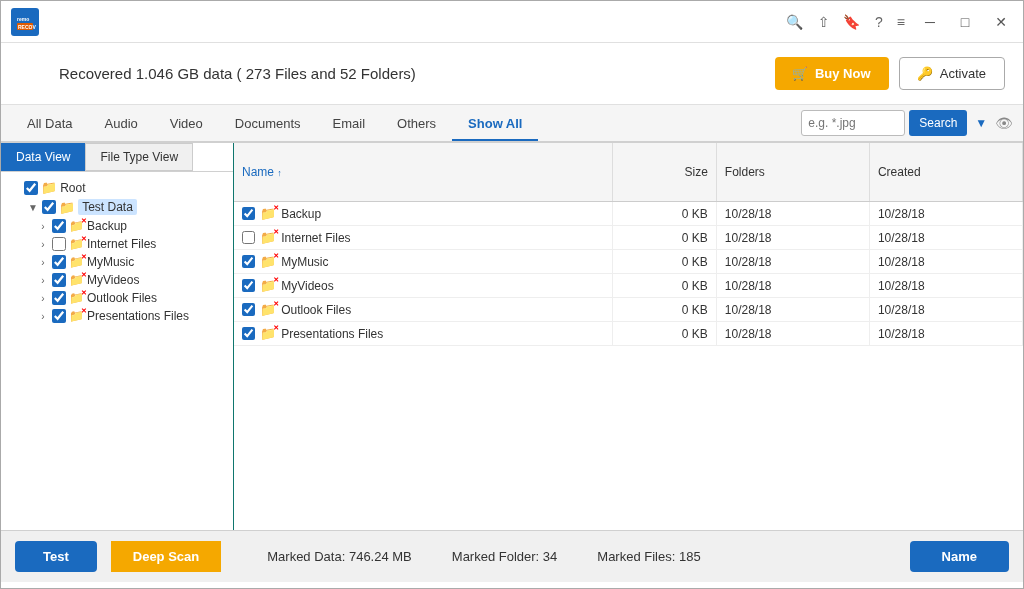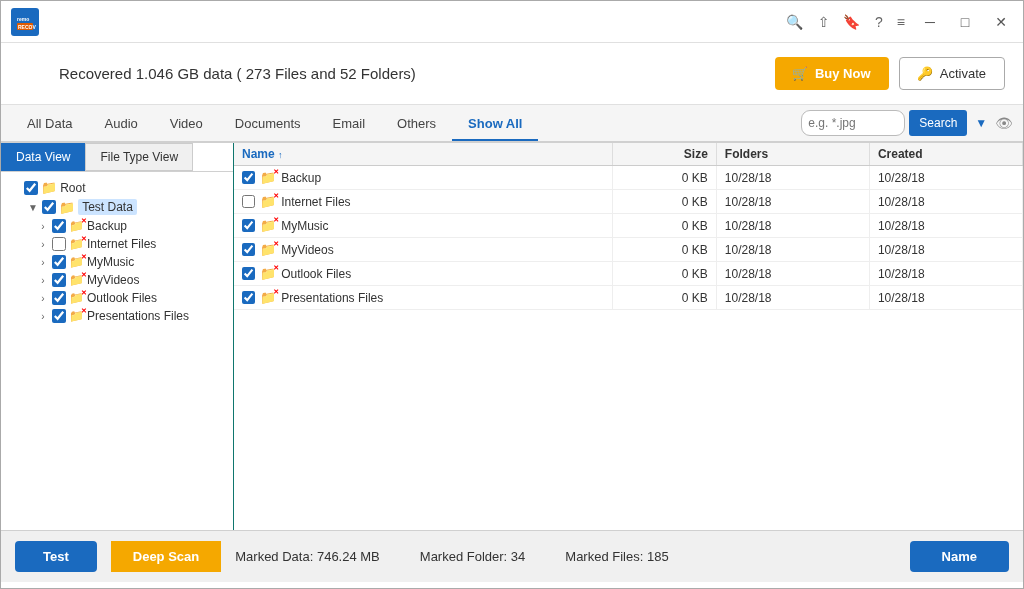--- a/index.html
+++ b/index.html
@@ -137,21 +137,21 @@
     .tab-search {
       margin-left: auto;
       display: flex;
       align-items: center;
       gap: 4px;
     }
     .search-input-box {
       display: flex;
       align-items: center;
       border: 1px solid #bbb;
-      border-radius: 9px;
+      border-radius: 3px;
       background: #fff;
       padding: 2px 6px;
       height: 26px;
     }
     .search-input-box input {
       border: none;
       outline: none;
       font-size: 12px;
       width: 90px;
       color: #999;
@@ -256,23 +256,23 @@
     }
     .file-table {
       width: 100%;
       border-collapse: collapse;
       font-size: 12px;
     }
     .file-table th {
       background: #f5f5f5;
       border-bottom: 1px solid #ccc;
       border-right: 1px solid #ddd;
-      padding: 4px 8px;
+      padding: 22px 8px;
       text-align: left;
-      font-weight: 700;
+      font-weight: 400;
       color: #333;
       position: sticky;
       top: 0;
     }
     .file-table th.sorted {
       color: #1a6abf;
     }
     .file-table td {
       padding: 4px 8px;
       border-bottom: 1px solid #eee;
@@ -319,20 +319,21 @@
       cursor: pointer;
       font-size: 13px;
       font-weight: bold;
     }
     .status-text {
       font-size: 13px;
       color: #333;
       flex: 1;
       display: flex;
       gap: 40px;
+      margin-left: 32px;
     }
     .btn-save {
       background: #1a6abf;
       color: white;
       border: none;
       padding: 8px 32px;
       border-radius: 4px;
       cursor: pointer;
       font-size: 13px;
       font-weight: bold;

